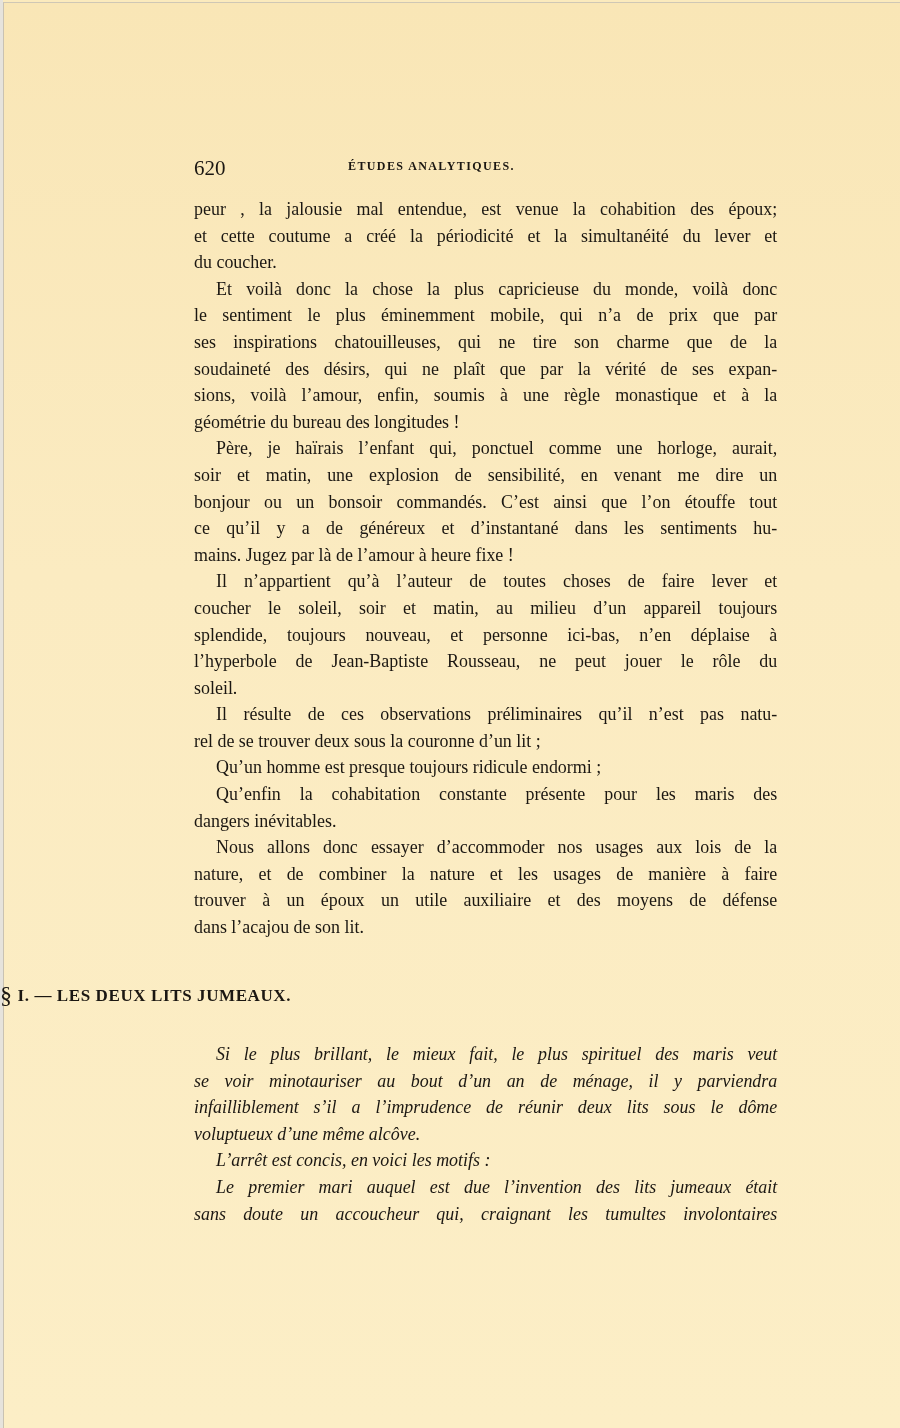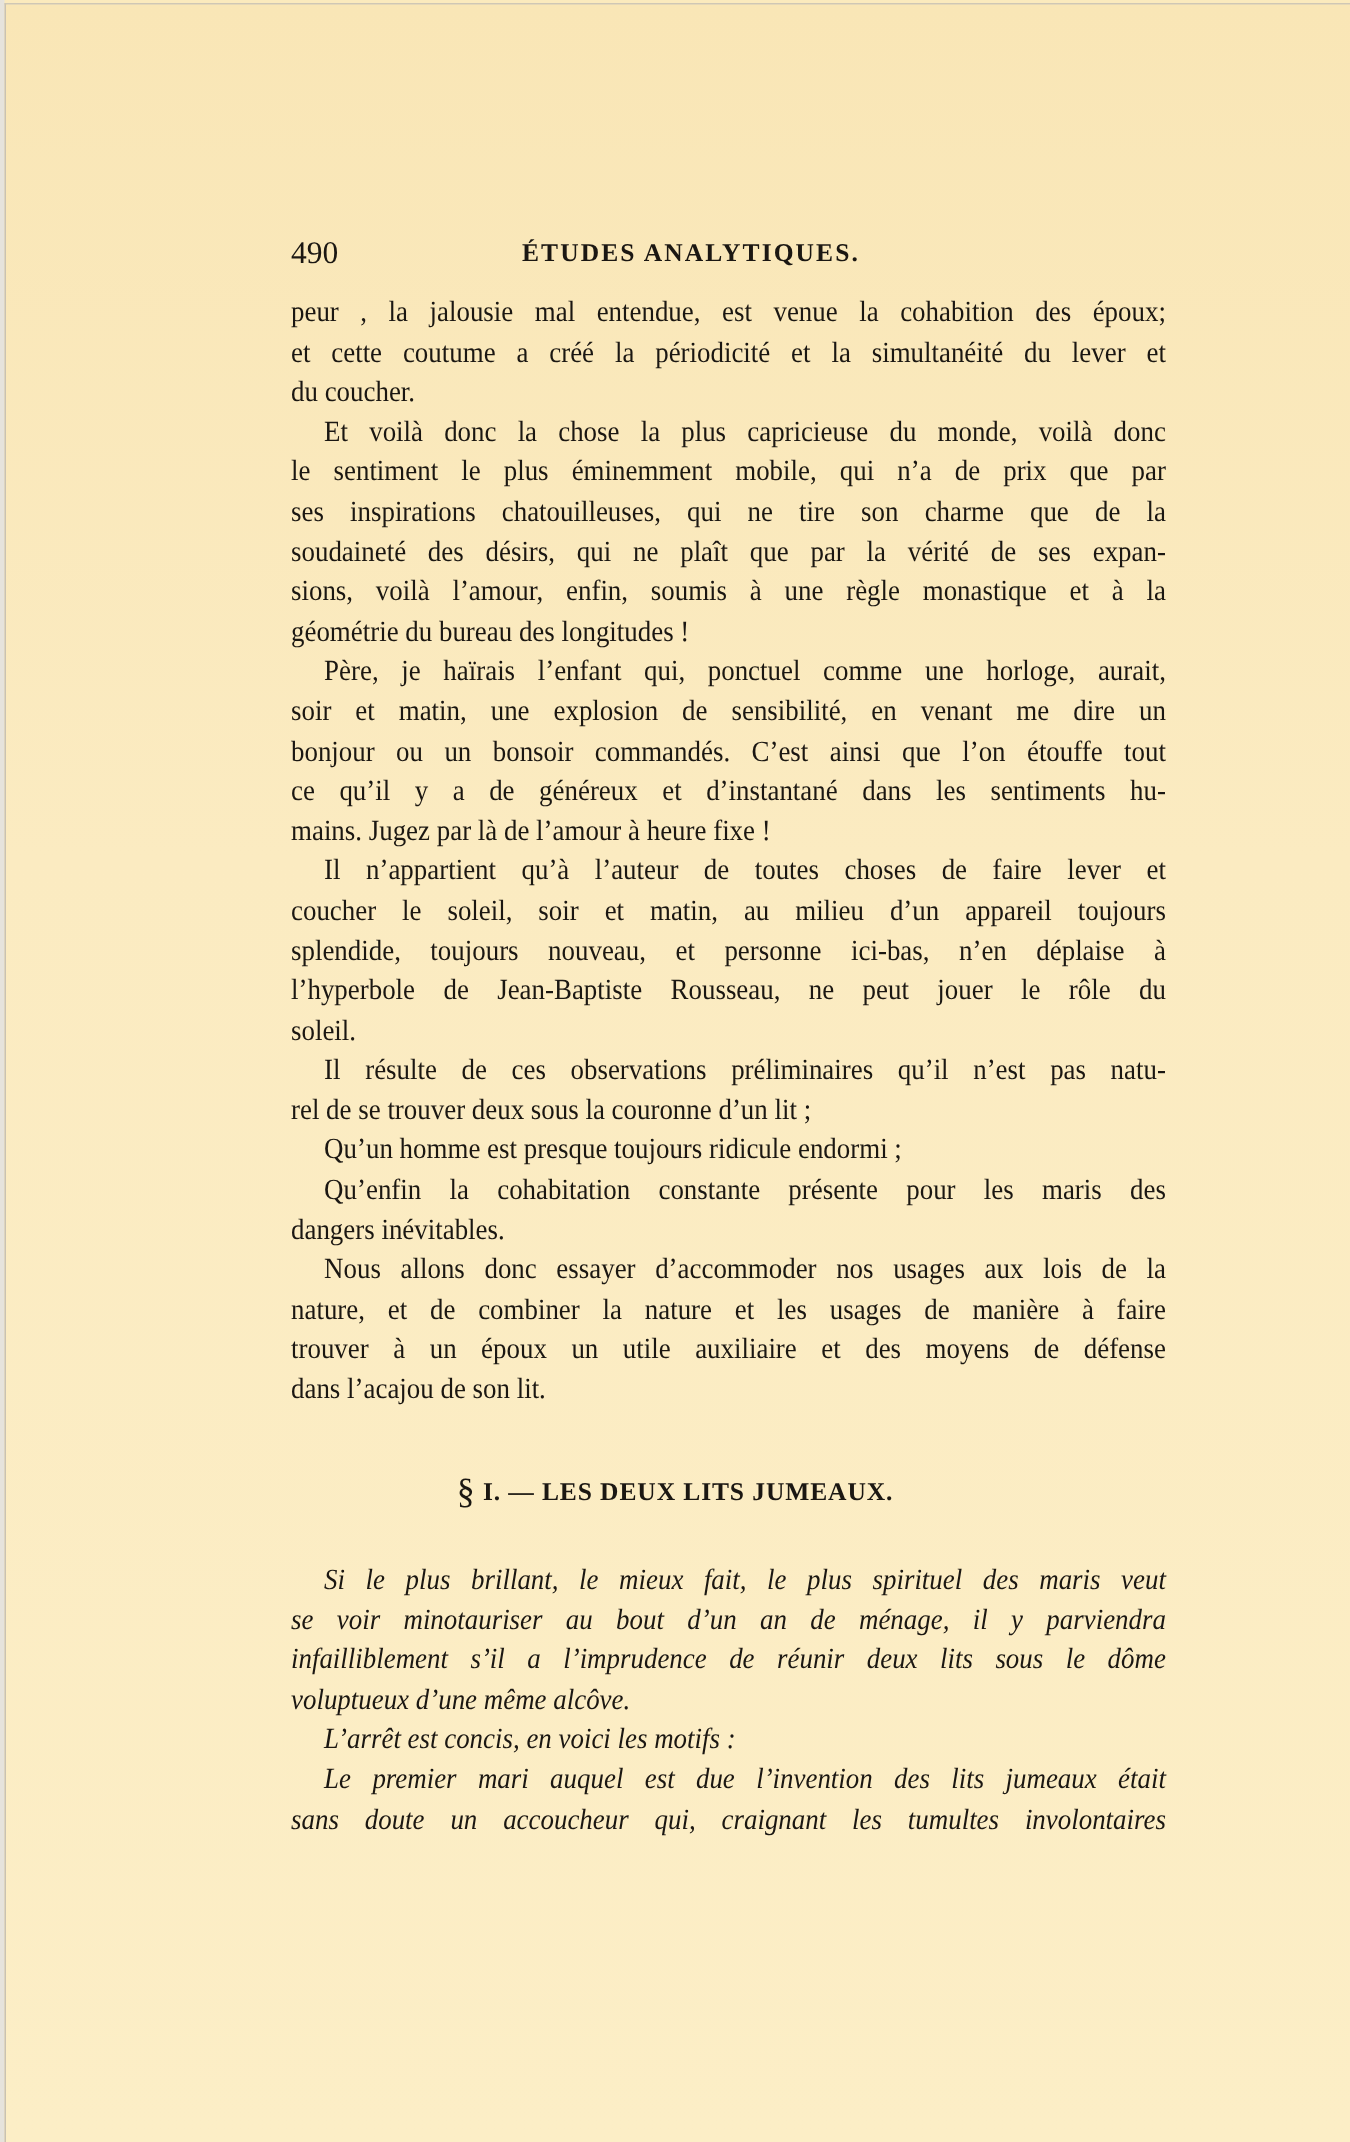--- a/index.html
+++ b/index.html
@@ -21,56 +21,56 @@
     }
     .header {
       position: absolute; left: 194px; top: 156px; width: 583px; height: 26px;
     }
     .folio {
       position: absolute; left: 0; top: 0;
       font-size: 21px; letter-spacing: 0px;
     }
     .running-head {
       position: absolute; left: 154px; top: 3px;
-      font-size: 17px; font-weight: bold; letter-spacing: 1.4px;
+      font-size: 12px; font-weight: bold; letter-spacing: 1.4px;
       font-variant: small-caps;
     }
     .text-block {
       position: absolute; left: 194px; top: 196px; width: 583px;
     }
     .line {
       font-size: 19.5px;
       line-height: 26.6px;
       height: 26.6px;
       white-space: nowrap;
       text-align: justify;
       text-align-last: justify;
       transform: scaleX(0.92);
       transform-origin: left center;
       width: 634px;
     }
     .line.last { text-align-last: left; }
     .line.indent { padding-left: 24px; width: 610px; }
     .section-title {
       position: absolute; left: 0; width: 900px; top: 980px;
-      text-align: center; font-size: 17px; font-weight: bold; letter-spacing: 0.6px;
+      text-align: left; font-size: 17px; font-weight: bold; letter-spacing: 0.6px;
     }
     .section-title .sign { font-size: 24px; font-weight: normal; position: relative; top: 2px; }
     .text-block-2 {
       position: absolute; left: 194px; top: 1041px; width: 583px; font-style: italic;
     }
   </style>
 </head>
 <body>
 
 <div class="edge-left"></div>
 <div class="page"></div>
 
 <div class="header">
-  <span class="folio">490</span>
+  <span class="folio">620</span>
   <span class="running-head">ÉTUDES ANALYTIQUES.</span>
 </div>
 
 <div class="text-block" id="body-block">
     <div class="line">peur , la jalousie mal entendue, est venue la cohabition des époux;</div>
     <div class="line">et cette coutume a créé la périodicité et la simultanéité du lever et</div>
     <div class="line last">du coucher.</div>
     <div class="line indent">Et voilà donc la chose la plus capricieuse du monde, voilà donc</div>
     <div class="line">le sentiment le plus éminemment mobile, qui n’a de prix que par</div>
     <div class="line">ses inspirations chatouilleuses, qui ne tire son charme que de la</div>

